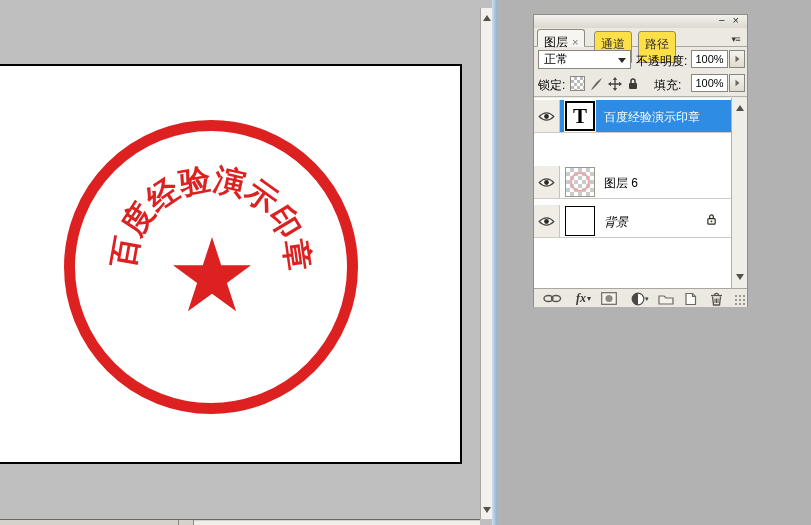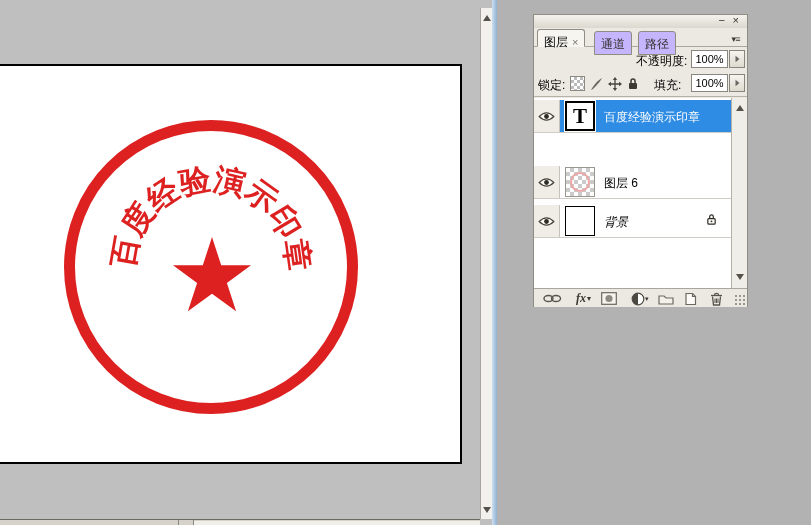--- a/index.html
+++ b/index.html
@@ -40,21 +40,21 @@
 
   
   #layers-panel { left:533px; top:14px; width:215px; height:293px; background:#ece9e2; border:1px solid #8f8c84; font-size:12px; }
   #panel-titlebar { position:absolute; left:0; top:0; width:100%; height:13px; background:linear-gradient(#f4f2ed,#dcd8cf); }
   #panel-min { position:absolute; right:22px; top:0px; font-size:11px; color:#333; line-height:11px; }
   #panel-close { position:absolute; right:8px; top:0px; font-size:11px; color:#333; line-height:11px; }
 
   #panel-tabs { position:absolute; left:0; top:13px; width:100%; height:19px; border-bottom:1px solid #a9a69d; }
   .tab { position:absolute; top:1px; height:18px; border:1px solid #8f8c82; border-radius:3px 3px 0 0; text-align:right; line-height:17px; padding:4px 6px; }
   .tab.active { background:#f7f5f0; border-bottom:1px solid #f7f5f0; z-index:2; }
-  .tab.inactive { background:#c4b5fd; height:24px; top:3px; color:#33312c; }
+  .tab.inactive { background:#fde047; height:32px; top:3px; color:#33312c; }
   #tab-layers { left:3px; } #tab-channels { left:60px; } #tab-paths { left:104px; }
   .tab-close { color:#777; margin-left:4px; font-size:11px; }
   #panel-menu-btn { position:absolute; right:3px; top:19px; width:17px; height:12px; font-size:9px; line-height:11px; color:#3a382f; letter-spacing:-1px; text-align:center; }
 
   #row-blend { position:absolute; left:0; top:33px; width:100%; height:24px; }
   #row-lock  { position:absolute; left:0; top:57px; width:100%; height:25px; border-bottom:1px solid #b5b2aa; }
   .field-label { position:absolute; top:5px; color:#000; }
   .val-box { position:absolute; top:2px; width:37px; height:18px; background:#fff; border:1px solid #898680; text-align:center; line-height:16px; font-size:11px; }
   .spin-btn { position:absolute; top:2px; width:16px; height:18px; background:linear-gradient(#f6f4ef,#dedacf); border:1px solid #898680; display:flex; align-items:center; justify-content:center; }
   .spin-btn .arr-right { border-left-color:#6b6860; transform:scale(.8); }
@@ -144,20 +144,24 @@
   </div>
 
   <div id="panel-tabs">
     <span id="tab-layers" class="tab active"><span>图层</span><span class="tab-close">×</span></span>
     <span id="tab-channels" class="tab inactive"><span>通道</span></span>
     <span id="tab-paths" class="tab inactive"><span>路径</span></span>
   </div>
   <div id="panel-menu-btn">▾≡</div>
 
   <div id="row-blend">
+    <span id="blend-select">
+      <span>正常</span>
+      <span class="dd-arrow"></span>
+    </span>
     <span class="field-label" style="left:102px">不透明度:</span>
     <span class="val-box" style="left:157px">100%</span>
     <span class="spin-btn" style="left:195px">
         <span class="arr-right"></span>
       </span>
   </div>
 
   <div id="row-lock">
     <span class="field-label" style="left:4px">锁定:</span>
     <span id="lock-transparency" class="lock-icon"></span>

